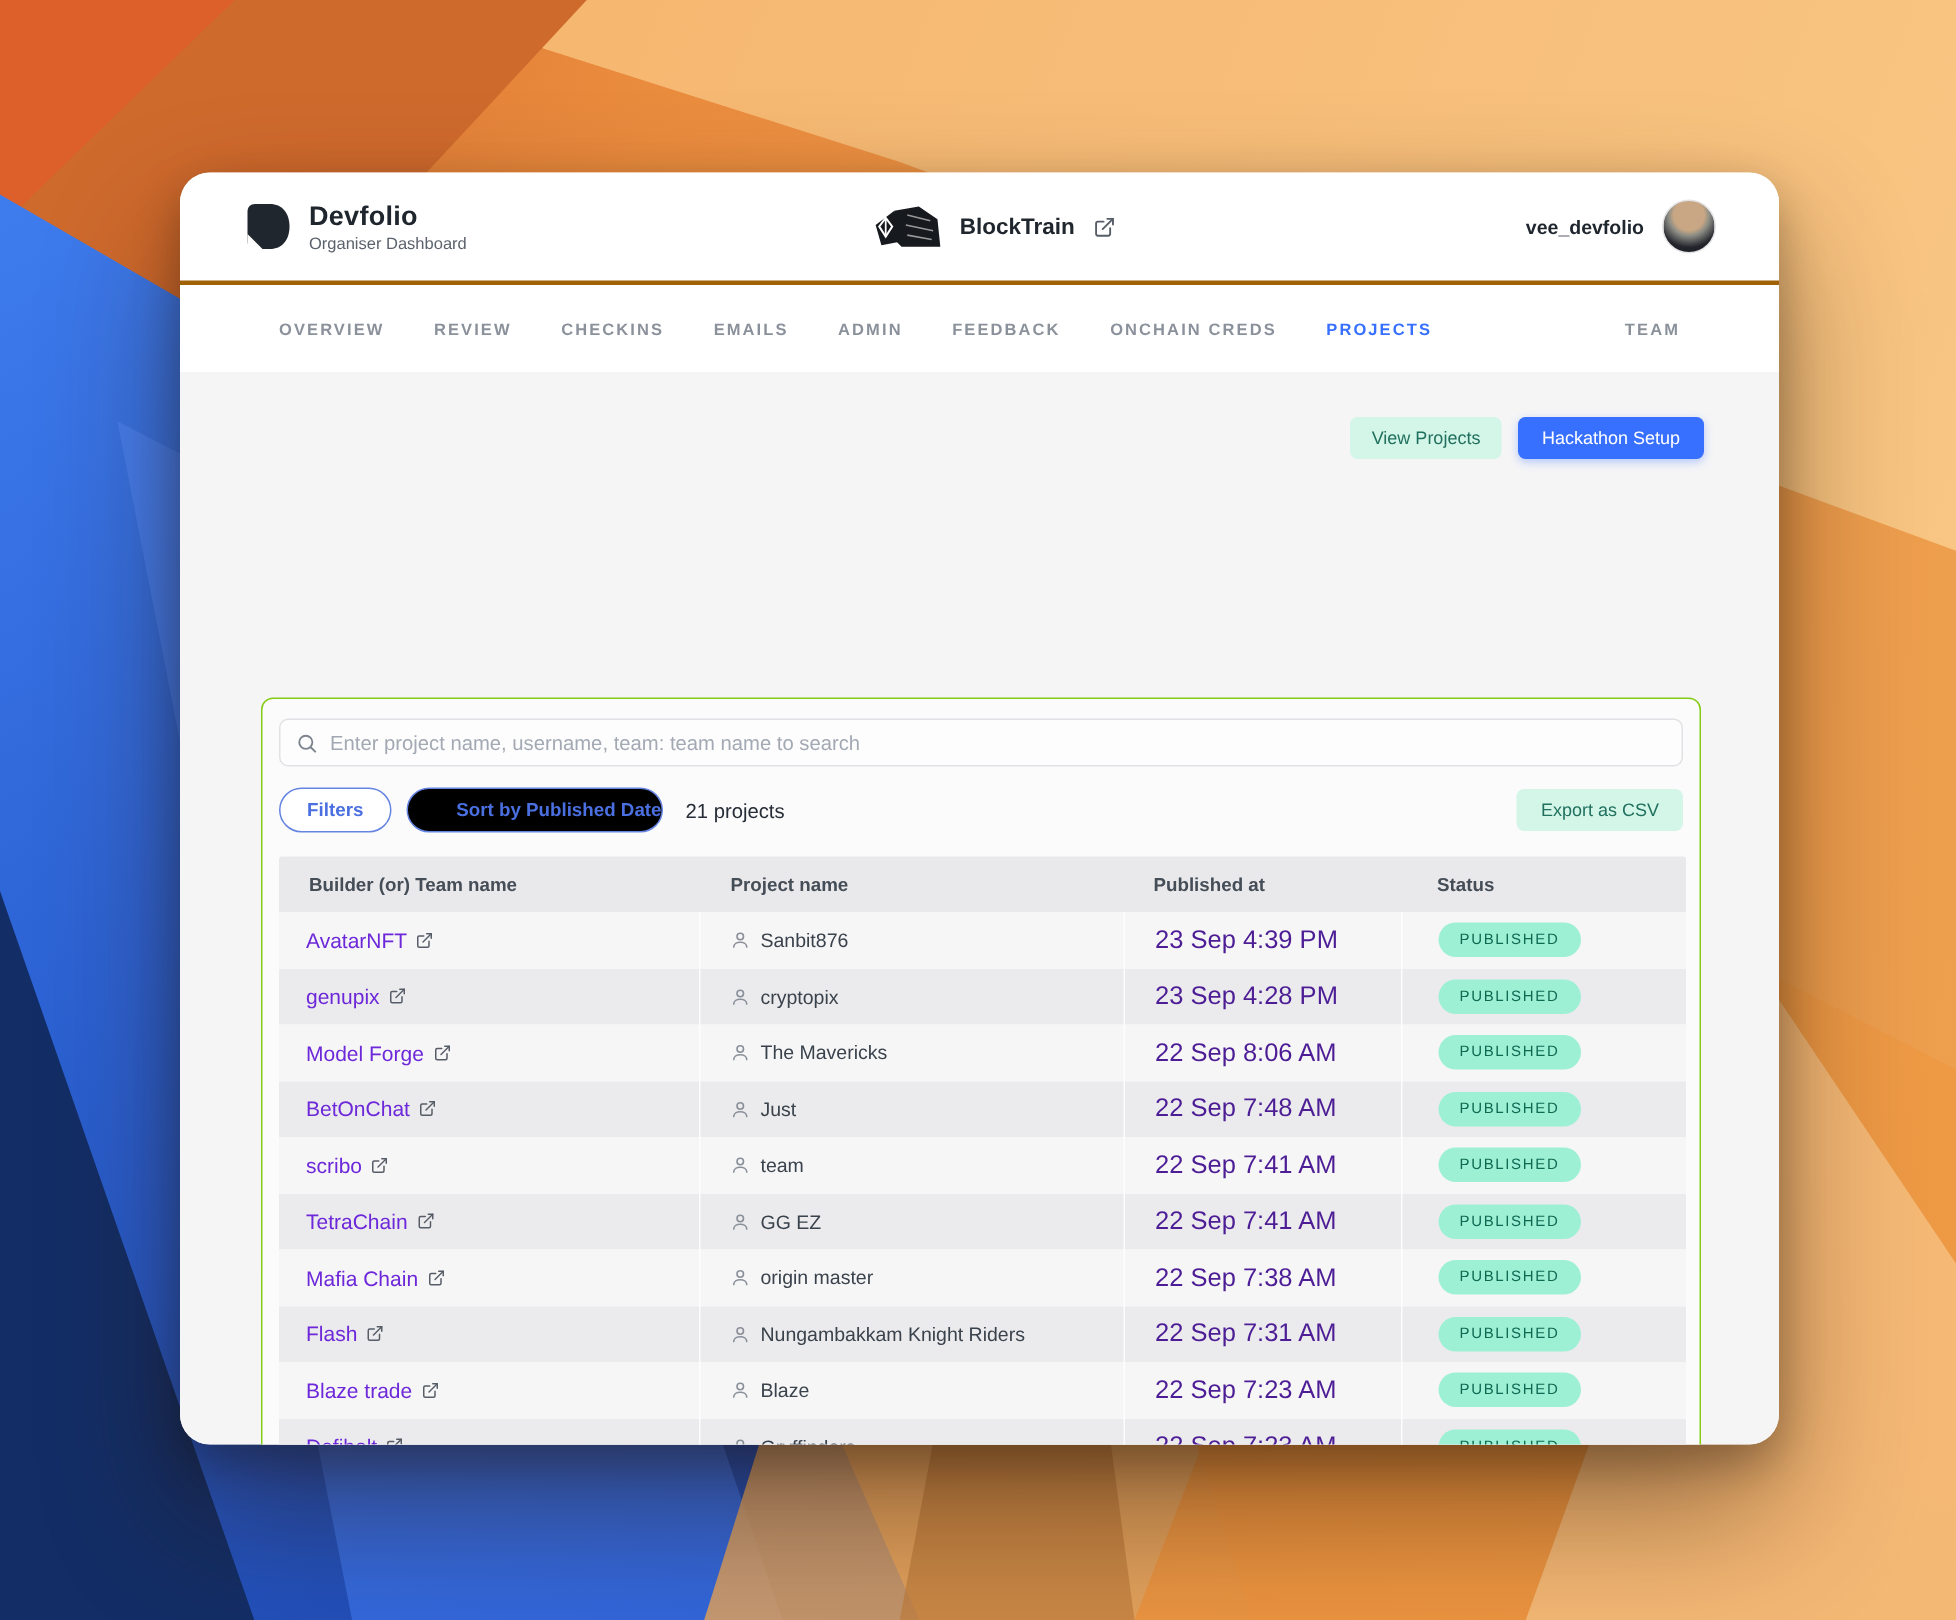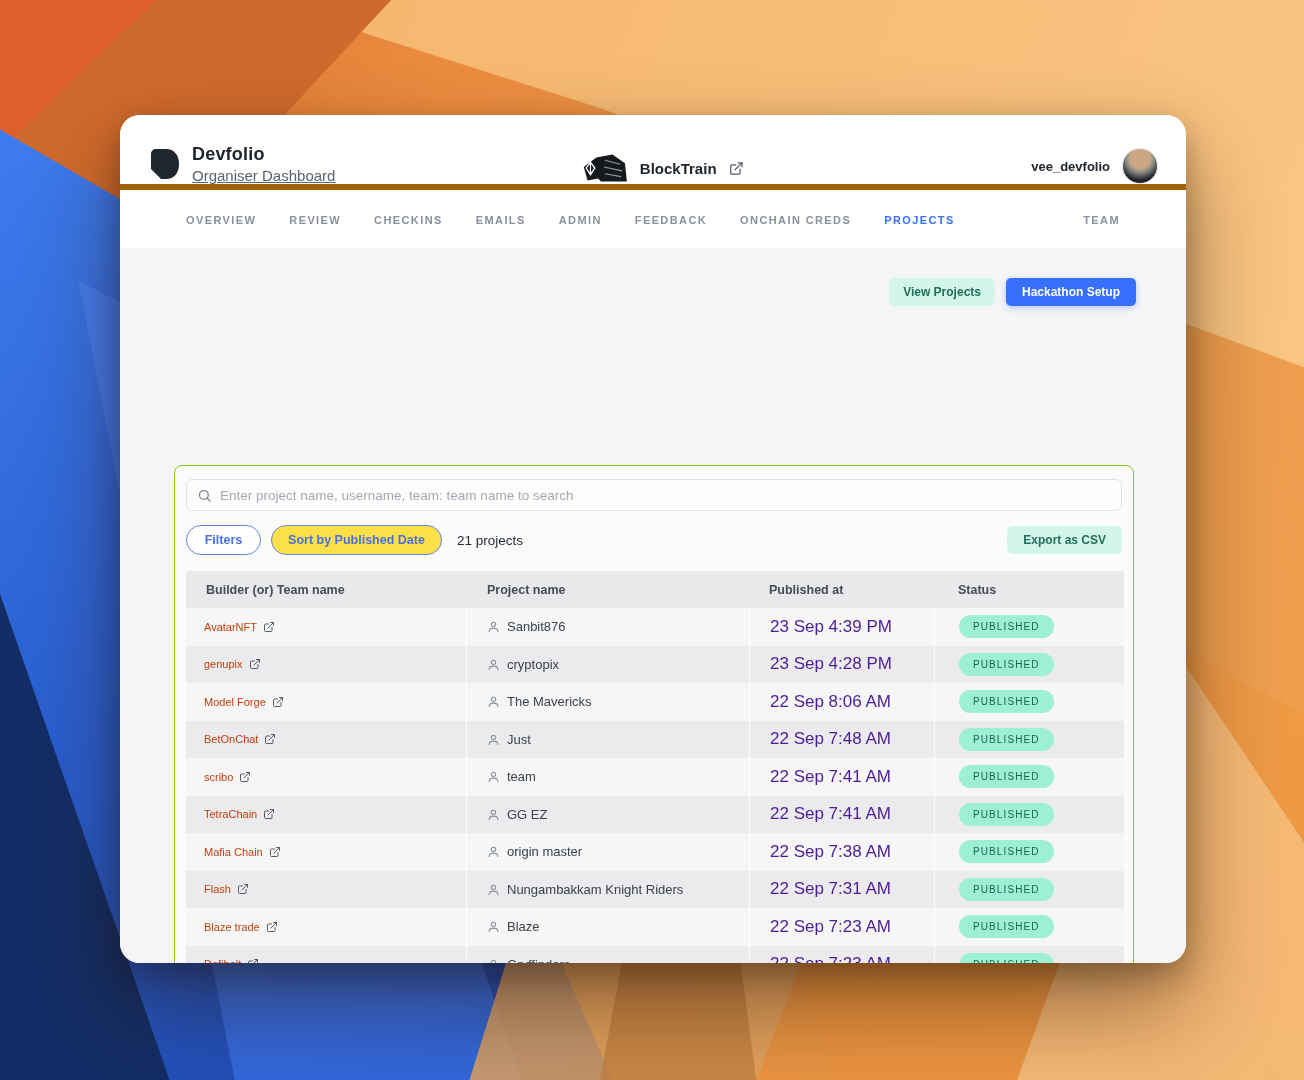--- a/index.html
+++ b/index.html
@@ -20,74 +20,74 @@
   .bg-brown { clip-path:polygon(46% 100%,53% 55%,58% 100%); background:#bf7e3d; opacity:.7; }
   .bg-or-rb { clip-path:polygon(58% 100%,74% 50%,100% 66%,100% 100%); background:linear-gradient(200deg,#f3a24c,#e98f3a); opacity:.85; }
   .bg-peach-rb { clip-path:polygon(78% 100%,90% 60%,100% 78%,100% 100%); background:#f6c182; opacity:.8; }
 
   
   .card { position:absolute; left:120px; top:115px; width:1066px; height:848px;
           background:#fff; border-radius:20px; overflow:hidden;
           box-shadow:0 45px 90px rgba(45,20,5,.45), 0 12px 30px rgba(0,0,0,.28); }
 
   .hdr { position:absolute; left:0; top:0; width:100%; height:75px; background:#fff;
-         border-bottom:6px solid #a16207; display:flex; align-items:flex-end; padding:0 28px; }
+         border-bottom:3px solid #a16207; display:flex; align-items:center; padding:0 42px; }
   .brand { display:flex; align-items:center; gap:10px; }
   .brand-txt .b1 { font-size:18px; font-weight:800; color:#20262e; letter-spacing:.2px; }
-  .brand-txt .b2 { font-size:15px; color:#5b626c; margin-top:2px;text-decoration:underline; }
+  .brand-txt .b2 { font-size:11px; color:#5b626c; margin-top:2px; }
   .hdr-center { position:absolute; left:50%; transform:translateX(-44%); display:flex; align-items:center; gap:12px; }
   .hack-name { font-size:15px; font-weight:800; color:#20262e; }
   .hdr-right { margin-left:auto; display:flex; align-items:center; gap:12px; }
   .uname { font-size:13px; font-weight:700; color:#20262e; }
   .avatar { width:36px; height:36px; border-radius:50%; border:1px solid #e3e3e6;
             background:radial-gradient(circle at 50% 28%, #c9a784 0 34%, #8c8d85 46%, #23242c 72%, #17181f 100%); }
 
   .nav { position:absolute; left:0; top:76px; width:100%; height:57px; background:#fff;
          display:flex; align-items:center; padding:0 66px 0 66px; gap:33px; }
   .tab { font-size:11px; font-weight:700; letter-spacing:1.4px; color:#8b919b; cursor:pointer; }
   .tab.active { color:#3770ff; }
   .tab.team { margin-left:auto; }
 
   .content { position:absolute; left:0; top:133px; width:100%; height:715px; background:#f5f5f6; }
 
   .actions { position:absolute; top:30px; right:50px; display:flex; gap:11px; }
-  .btn { border:none; border-radius:5px; font-family:inherit; font-size:12px; font-weight:700; cursor:pointer; }
+  .btn { border:none; border-radius:5px; font-family:inherit; font-size:12px; font-weight:400; cursor:pointer; }
   .btn-mint { background:#d4f6e9; color:#20705d; padding:7px 14px; }
   .btn-blue { background:#3770ff; color:#ffffff; padding:7px 16px; box-shadow:0 2px 6px rgba(55,112,255,.35); }
 
   .panel { position:absolute; left:54px; top:217px; width:960px; height:536px;
            background:#fbfbfc; border:1px solid #84cc16; border-radius:8px; overflow:hidden; }
 
   .search { position:absolute; left:11px; top:13px; width:936px; height:32px; background:#fdfdfe;
             border:1px solid #e2e2e6; border-radius:6px; display:flex; align-items:center; padding:0 10px; gap:8px; }
   .search input { border:none; outline:none; background:transparent; flex:1; font-family:inherit;
                   font-size:13.5px; color:#333; }
   .search input::placeholder { color:#a3a9b3; }
 
   .filters { position:absolute; left:11px; top:59px; width:936px; height:30px; display:flex; align-items:center; }
   .pill { border-radius:16px; border:1.5px solid #6584e0; color:#4a6fe0; font-family:inherit;
           font-size:12.5px; font-weight:700; cursor:pointer; height:30px; }
   .pill-filters { background:#fff; width:75px; }
-  .pill-sort { background:#fde047; width:171px; margin-left:10px; }
+  .pill-sort { background:#000000; width:171px; margin-left:10px;text-align:right; }
   .count { margin-left:15px; font-size:13.5px; color:#262d36; font-weight:500; }
   .export { margin-left:auto; height:28px; padding:0 16px; }
 
   .table { position:absolute; left:11px; top:105px; width:938px; }
   .thead { display:flex; background:#e9e9eb; height:37px; align-items:center; border-radius:2px 2px 0 0; }
   .thead .th { font-size:12.5px; font-weight:700; color:#454d57; }
   .trow { display:flex; height:37.5px; align-items:center; }
   .trow.odd { background:#f6f6f7; }
   .trow.even { background:#ebebed; }
   .cell { height:100%; display:flex; align-items:center; }
   .c1 { width:280px; padding-left:18px; gap:6px; }
   .c2 { width:283px; padding-left:20px; gap:7px; border-left:1px solid rgba(255,255,255,.85); }
   .c3 { width:185px; padding-left:20px; border-left:1px solid rgba(255,255,255,.85); }
   .c4 { width:190px; padding-left:24px; border-left:1px solid rgba(255,255,255,.85); }
   .thead .c2, .thead .c3, .thead .c4 { border-left:none; }
-  .pname { font-size:11px; color:#c2410c; cursor:pointer; }
+  .pname { font-size:14px; color:#6d28d9; cursor:pointer; }
   .bname { font-size:13px; color:#3a424c; }
   .pdate { font-size:17px; color:#4c1d95; }
   .badge { display:inline-block; background:#9ef0d4; color:#0f6a52; font-size:10px; font-weight:400;
            letter-spacing:1.1px; padding:6px 14px; border-radius:12px; }
   .lnk-ico { color:#565d67; display:flex; cursor:pointer; }
   .person-ico { color:#8a9099; display:flex; }
   .search-ico { color:#7d848e; display:flex; }
 </style>
 </head>
 <body>

